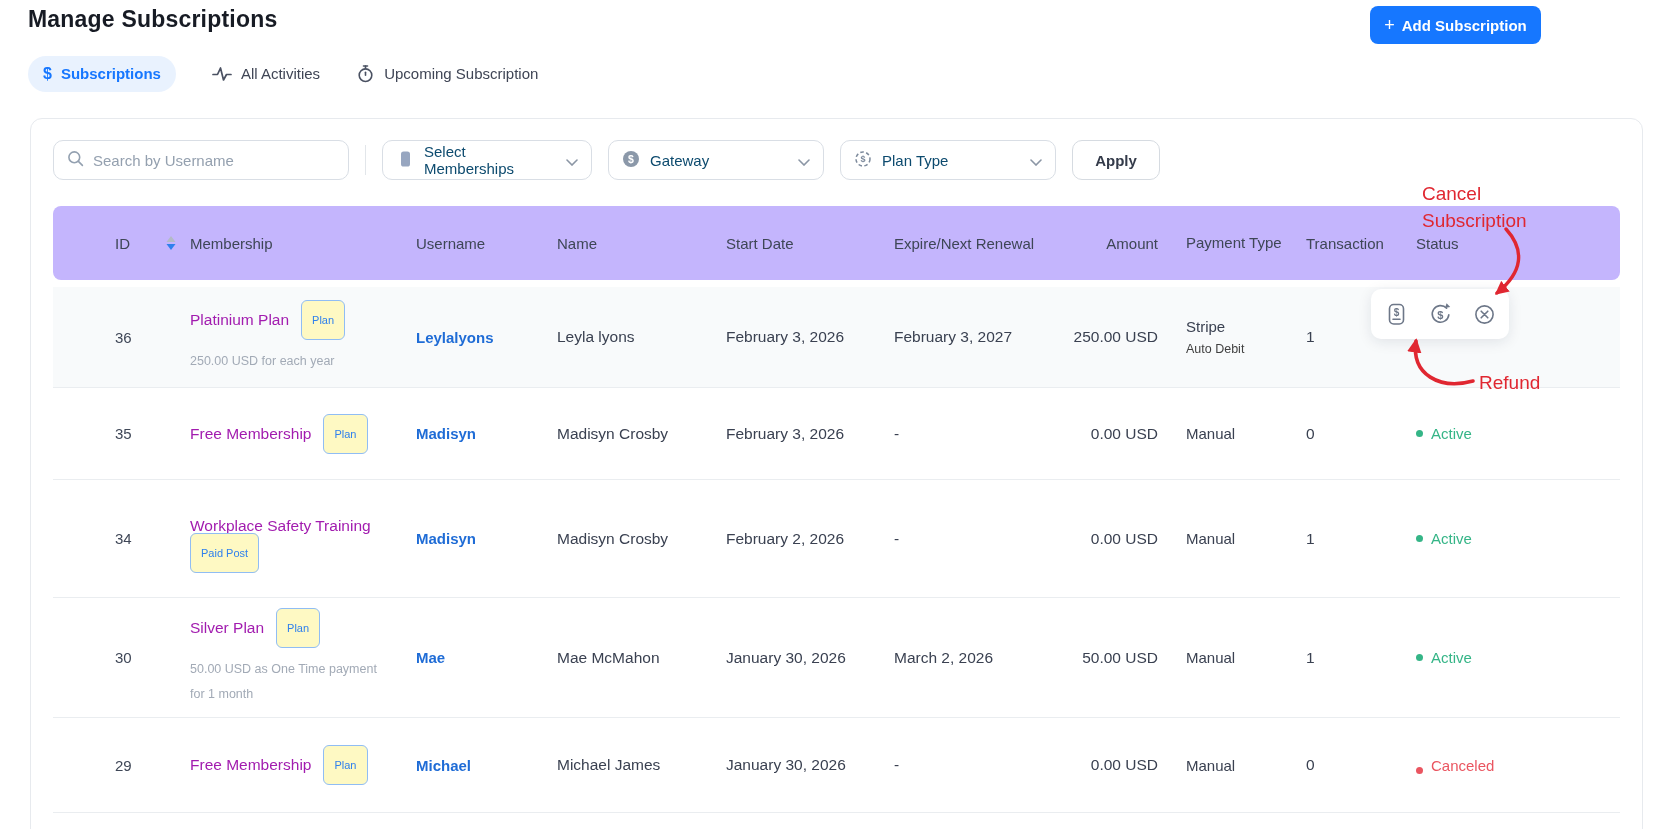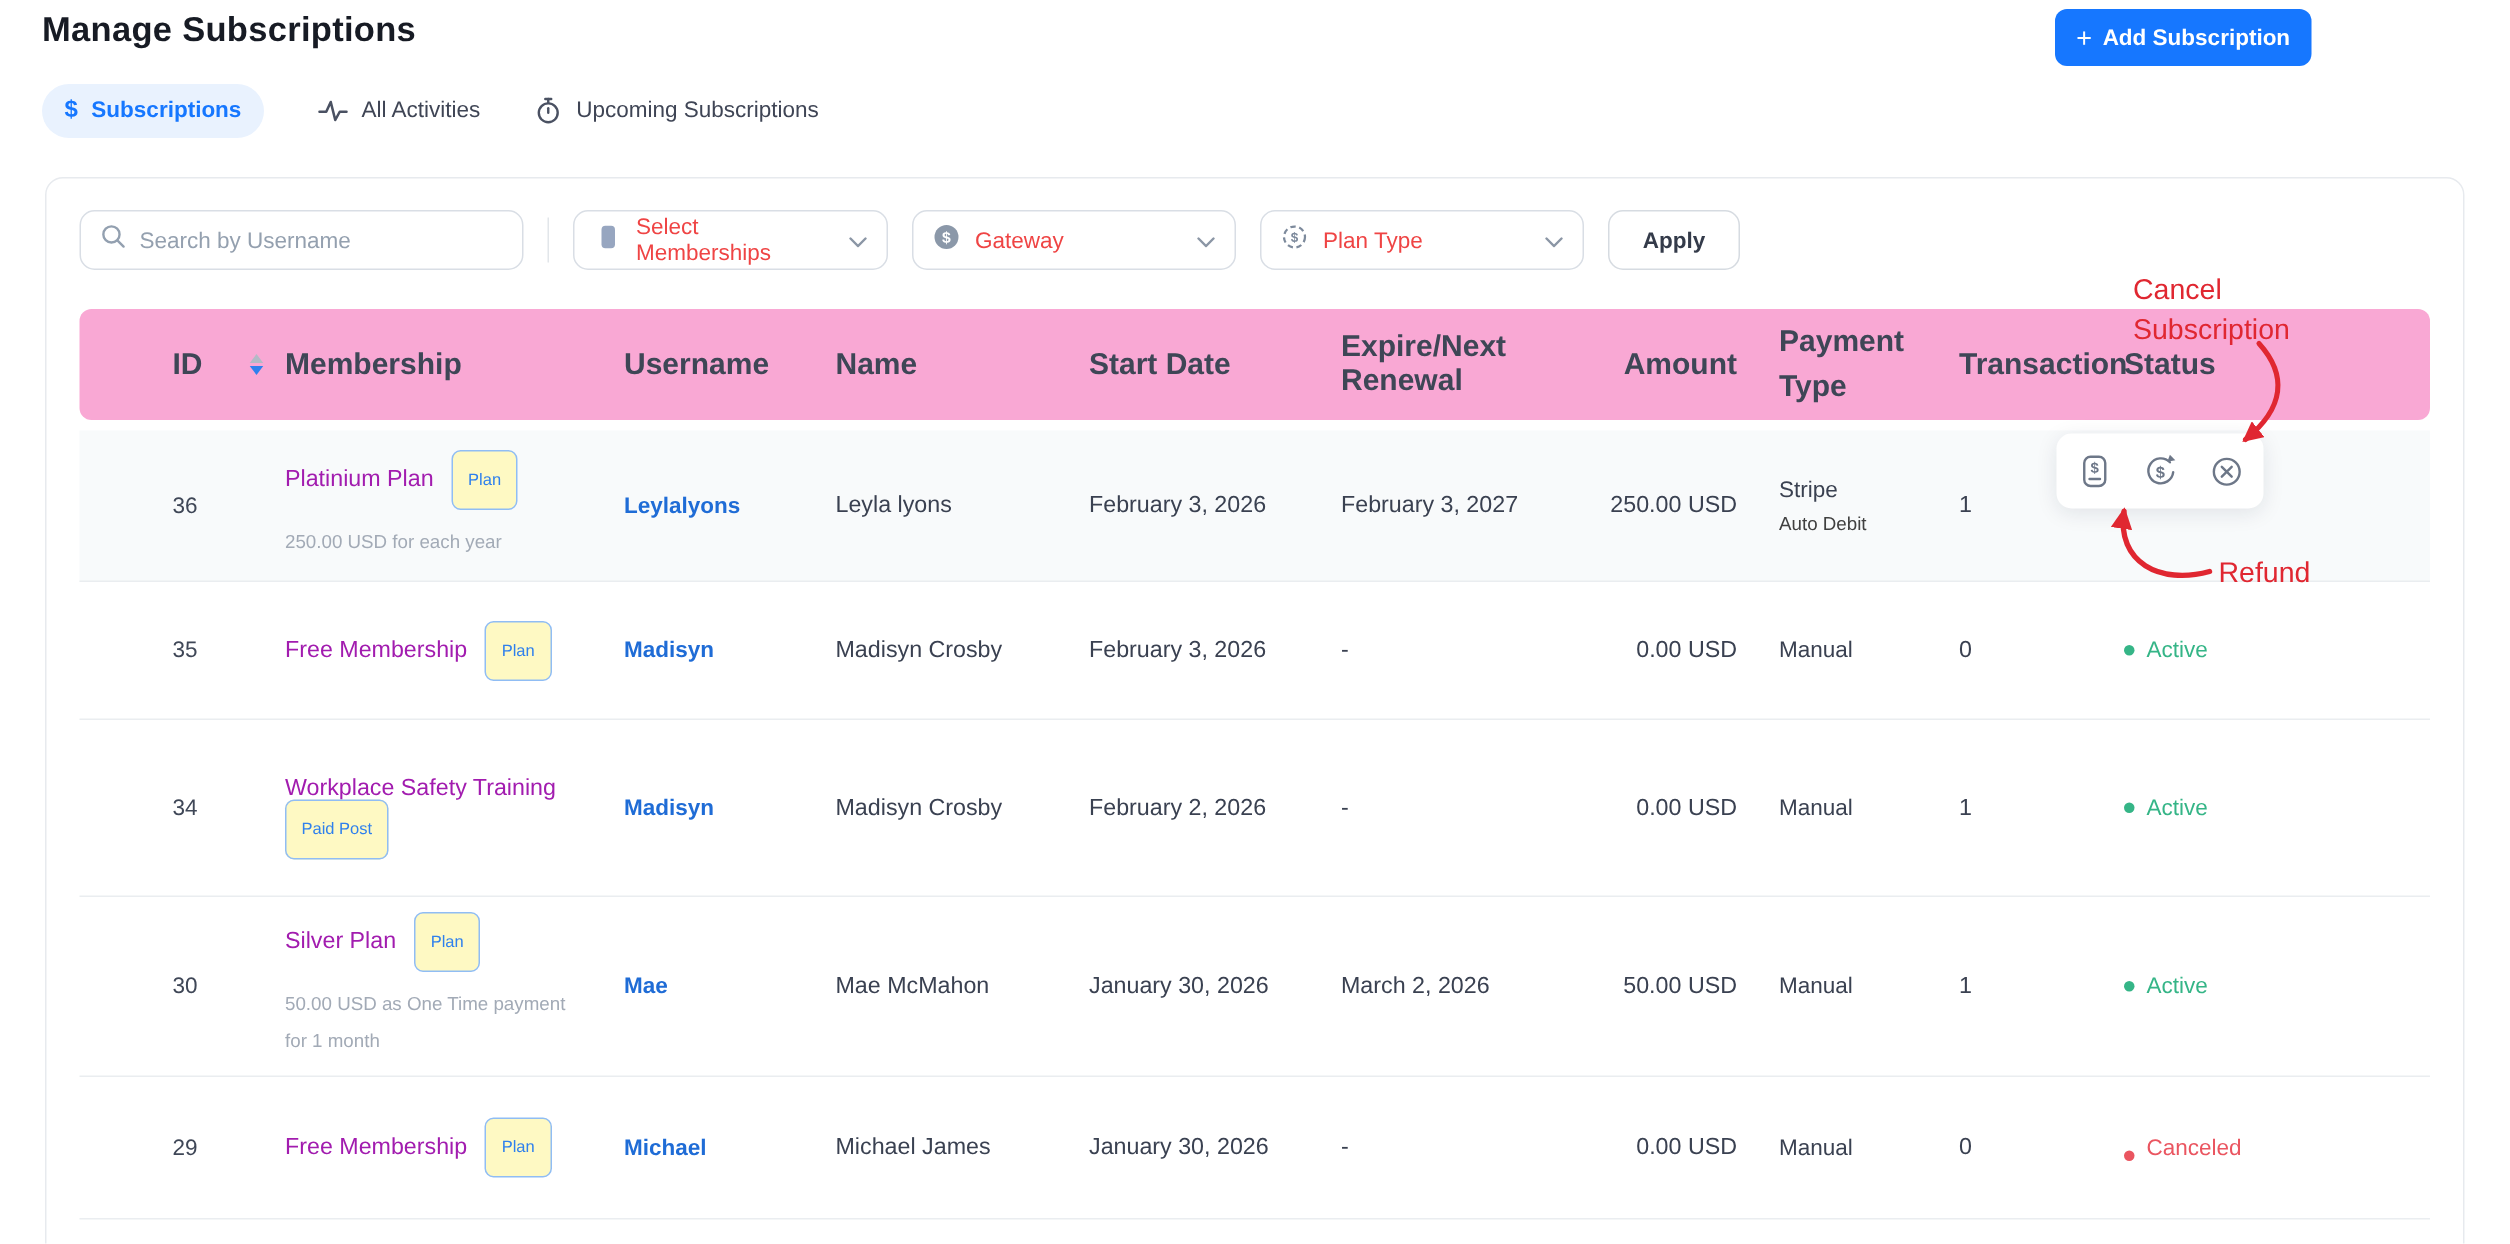--- a/index.html
+++ b/index.html
@@ -32,34 +32,34 @@
 
   
   .filters { display:flex; align-items:center; gap:16px; margin-bottom:26px; }
   .search-box { width:296px; height:40px; border:1px solid #d9dee5; border-radius:10px;
                 display:flex; align-items:center; gap:9px; padding:0 13px; background:#fff; }
   .search-box input { border:none; outline:none; flex:1; font-size:15px; color:#3c4454;
                       font-family:"Liberation Sans", sans-serif; background:transparent; }
   .search-box input::placeholder { color:#94a0af; }
   .vdivider { width:1px; height:30px; background:#e2e6ea; }
   .select { height:40px; border:1px solid #d9dee5; border-radius:10px; background:#fff;
-            display:flex; align-items:center; padding:0 13px; gap:10px; color:#ef4444;
+            display:flex; align-items:center; padding:0 13px; gap:10px; color:#0c4a6e;
             font-size:15px; cursor:pointer; }
   .select .chev { margin-left:auto; }
   .sel-memberships { width:210px; } .sel-status { width:216px; }
   .sel-gateway { width:216px; } .sel-plan { width:216px; }
   .apply-btn { height:40px; width:88px; border:1px solid #d6dbe1; background:#fff;
                border-radius:10px; font-size:15px; font-weight:600; color:#343b4a;
                cursor:pointer; font-family:"Liberation Sans", sans-serif; }
 
   
   .grid-row { display:grid;
     grid-template-columns:137px 226px 141px 169px 168px 168px 104px 130px 110px minmax(0,1fr); }
-  .thead { height:74px; align-items:center; background:#f9a8d4; border-radius:8px;
-           color:#3e4656; font-size:20px; font-weight:700; margin-bottom:7px; }
+  .thead { height:74px; align-items:center; background:#c4b5fd; border-radius:8px;
+           color:#3e4656; font-size:15px; font-weight:400; margin-bottom:7px; }
   .h-id { padding-left:62px; display:flex; align-items:center; justify-content:space-between;
           padding-right:14px; }
   .sort { display:flex; flex-direction:column; gap:2px; cursor:pointer; }
   .h-amount { text-align:right; padding-right:8px; }
   .h-payment { padding-left:20px; line-height:1.5; }
   .h-trans { padding-left:10px; } .h-status { padding-left:10px; }
 
   .trow { align-items:center; border-bottom:1px solid #eaedf0; position:relative; background:#fff; }
   .trow.highlight { background:#f8fafb; }
   .r0 { min-height:101px; } .r1 { min-height:92px; } .r2 { min-height:118px; }
@@ -126,21 +126,21 @@
     </div>
     <div class="tab">
       <span>
           <svg width="19" height="19" viewBox="0 0 19 19" fill="none" stroke="#4a5162" stroke-width="1.6" stroke-linecap="round">
             <circle cx="9.5" cy="11.2" r="6.3"></circle>
             <line x1="9.5" y1="2" x2="9.5" y2="4.4"></line>
             <line x1="7.5" y1="2" x2="11.5" y2="2"></line>
             <line x1="9.5" y1="11.2" x2="9.5" y2="8.2"></line>
           </svg>
         </span>
-      <span>Upcoming Subscriptions</span>
+      <span>Upcoming Subscription</span>
     </div>
   </div>
 
   <div class="card">
 
     <div class="filters">
       <div class="search-box">
         <span><svg width="17" height="17" viewBox="0 0 17 17" fill="none" stroke="#93a0b0" stroke-width="1.6" stroke-linecap="round">
               <circle cx="7.3" cy="7.3" r="5.4"></circle>
               <line x1="11.4" y1="11.4" x2="15.4" y2="15.4"></line>

